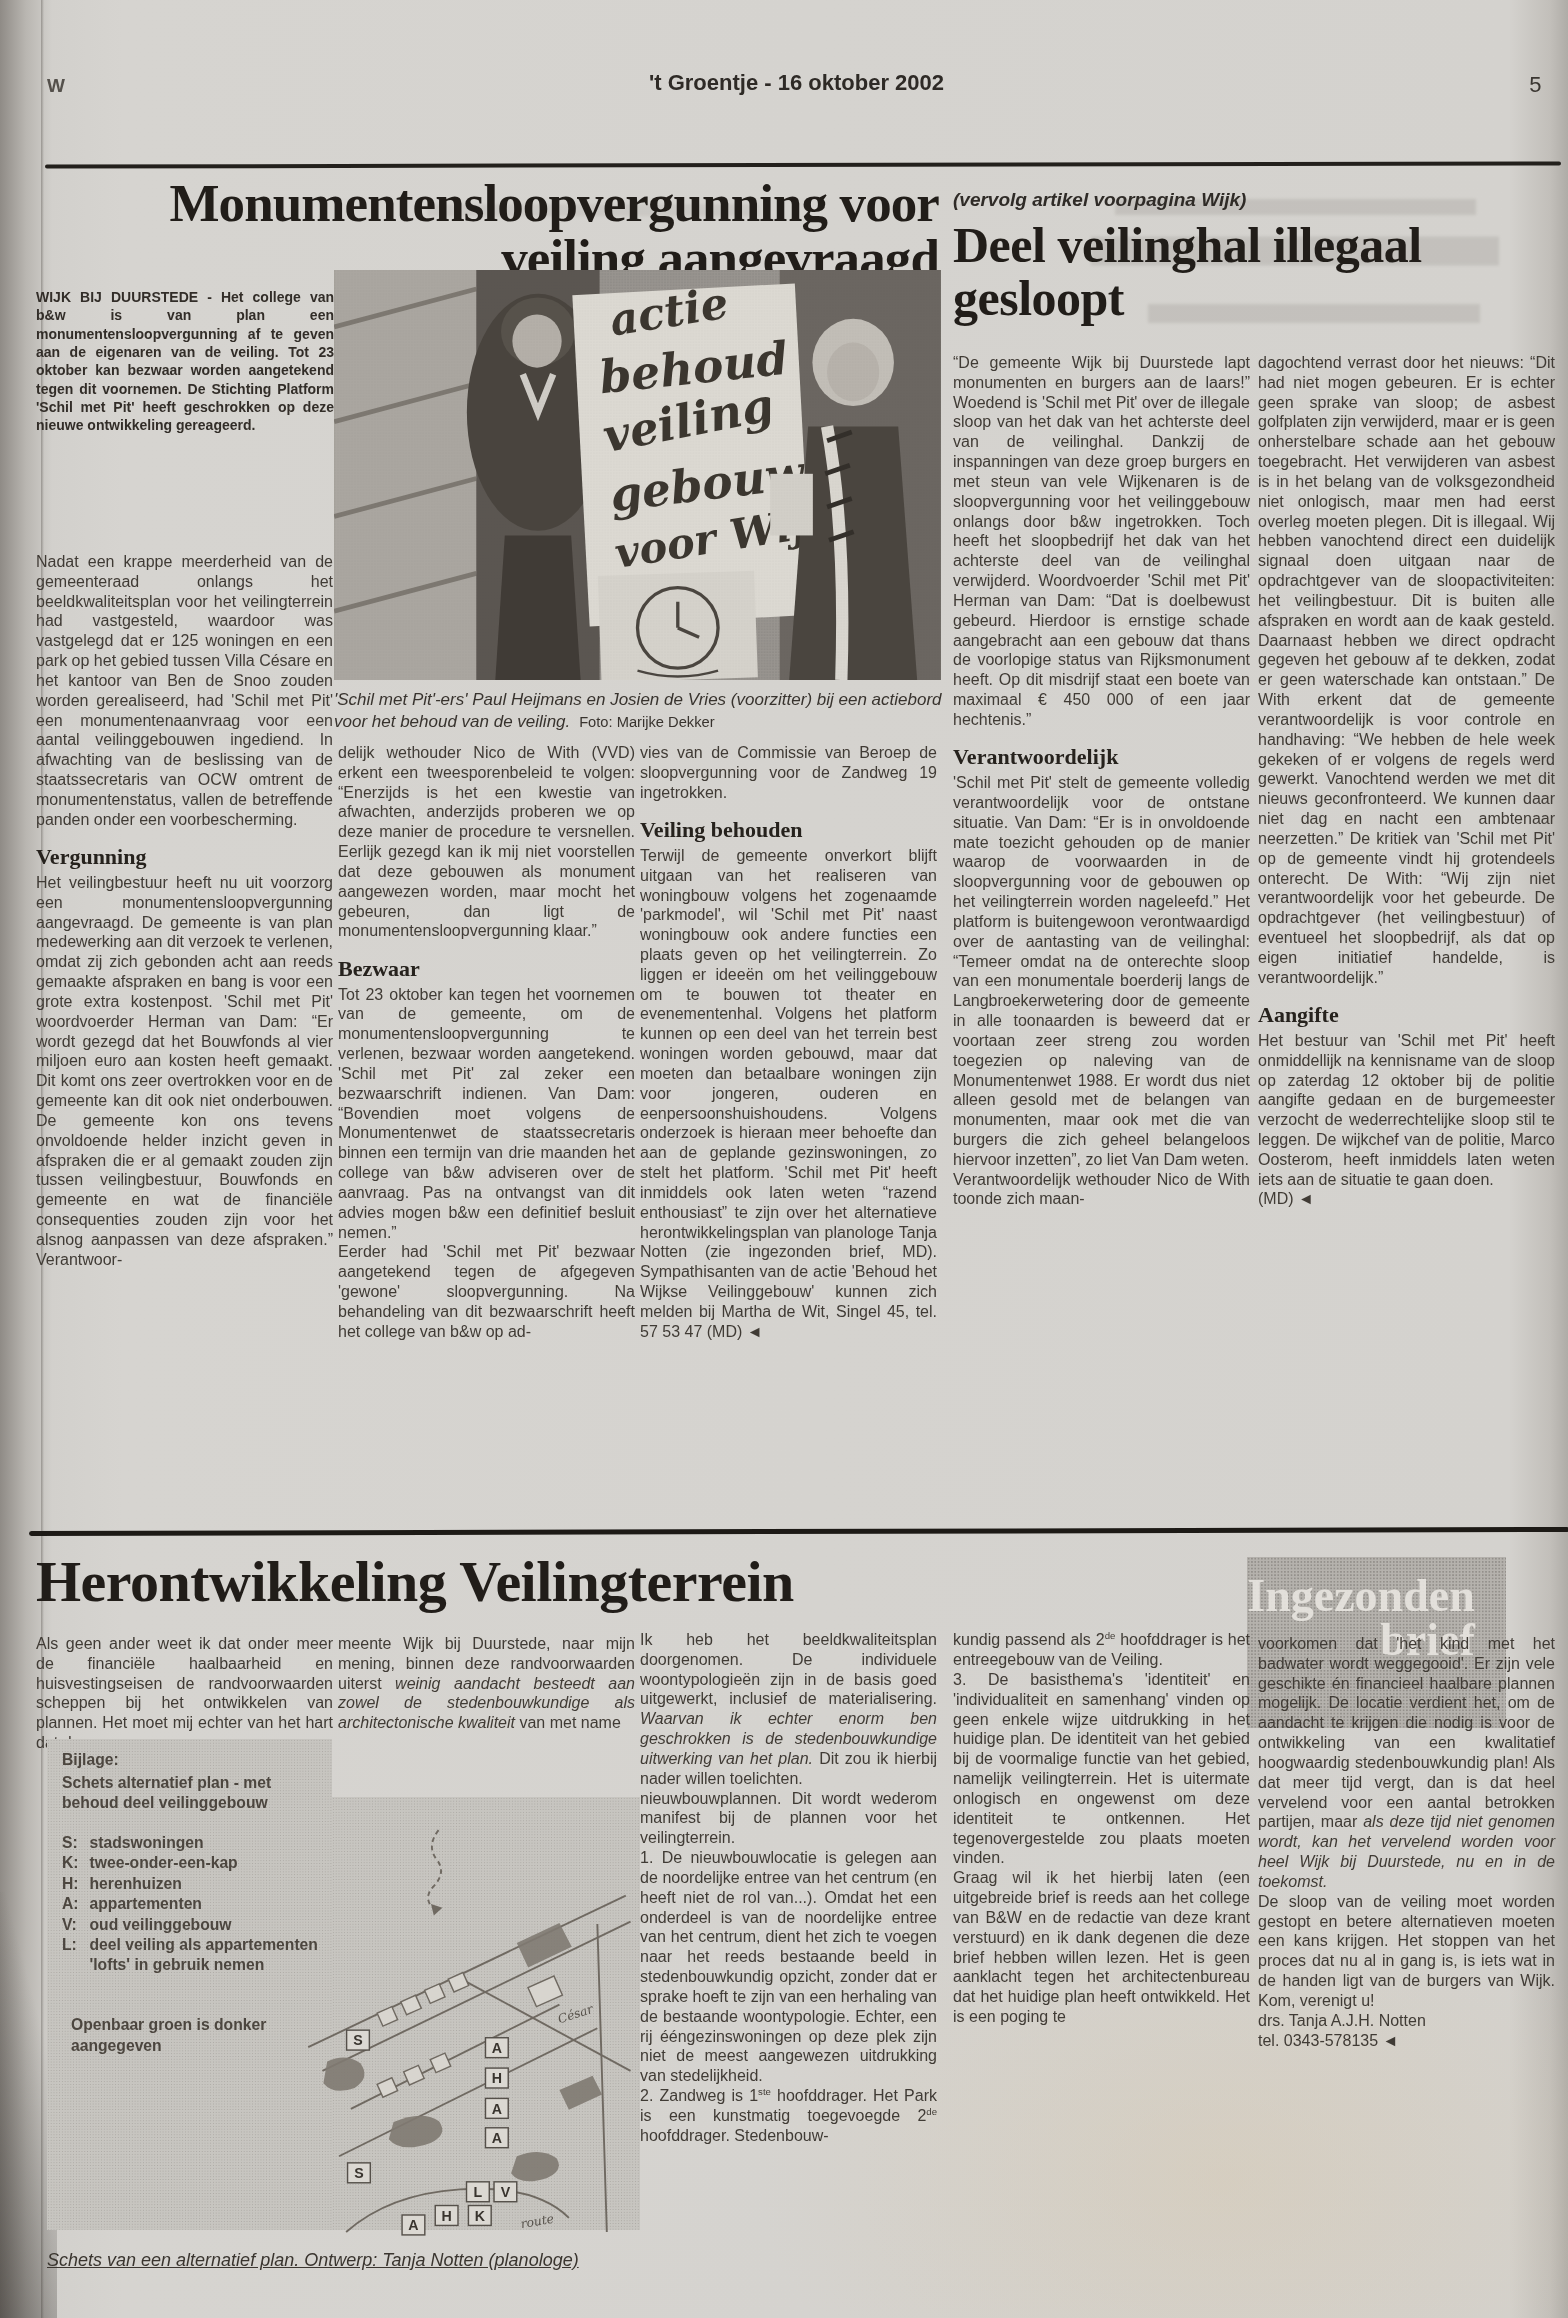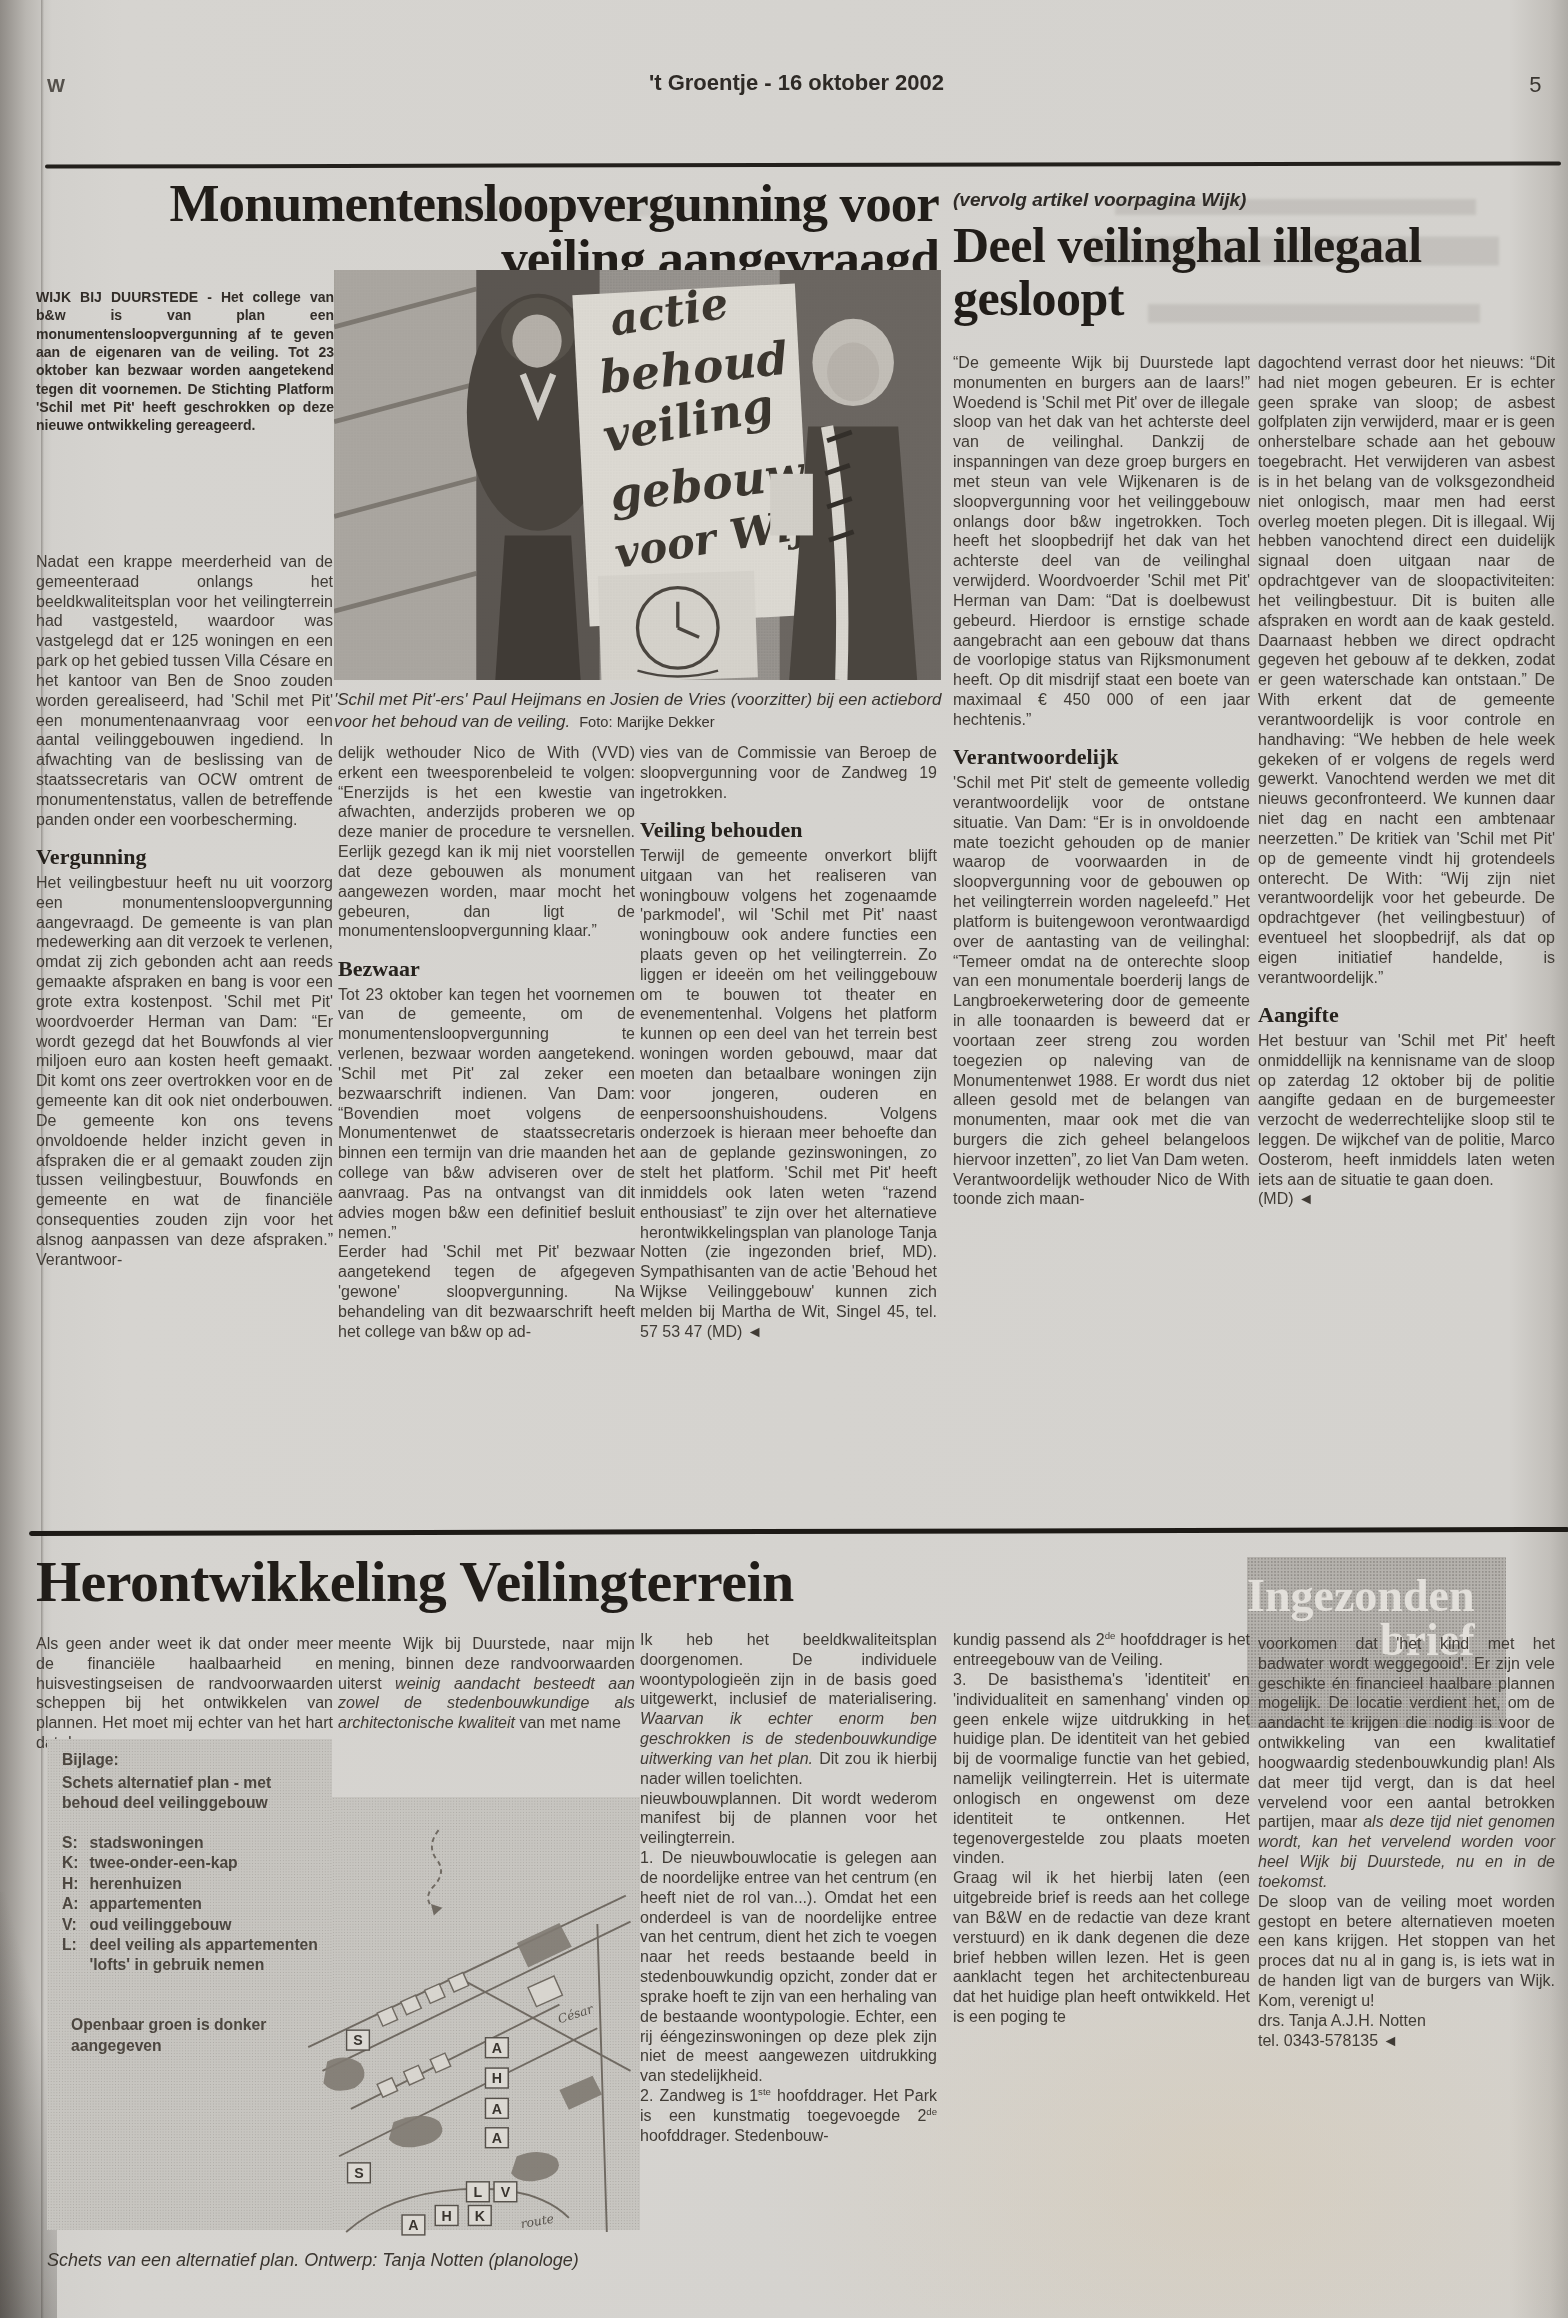--- a/index.html
+++ b/index.html
@@ -32,32 +32,32 @@
   .sup{vertical-align:super;font-size:60%;}
   
   .photo{position:absolute;left:334px;top:270px;width:607px;height:410px;background:#8f8b86;}
   .caption{position:absolute;left:334px;top:689px;width:610px;font-size:17px;font-style:italic;line-height:1.3;color:#38332e;}
   .caption .credit{font-style:normal;font-size:14.7px;}
   
   .big-rule{position:absolute;left:28.5px;top:1529px;width:1540px;height:5.2px;background:#1d1a16;border-radius:2.8px;transform:rotate(-.15deg);}
   
   .badge{position:absolute;left:1247px;top:1557px;width:259px;height:171px;
      background:radial-gradient(rgba(120,116,111,.55) 0.7px, transparent 0.8px) 0 0/3.3px 3.3px,#b5b2ad;
-     display:flex;align-items:flex-start;justify-content:flex-start;padding:17px 31px 0 0;box-sizing:border-box;}
+     display:flex;align-items:flex-start;justify-content:center;padding:17px 31px 0 0;box-sizing:border-box;}
   .badge div{font-family:"Liberation Serif",serif;font-weight:700;font-size:46px;line-height:.95;color:#e9e6e1;text-align:right;opacity:.9;}
   
   .panel{position:absolute;background:radial-gradient(rgba(130,126,120,.4) 0.6px, transparent 0.7px) 0 0/2.8px 2.8px,#c7c5c0;}
   .bijlage{position:absolute;left:62px;top:1750px;width:266px;font-size:15.7px;line-height:1.32;font-weight:700;color:#4c463f;}
   .bijlage .title{margin-bottom:1.9px;}
   .bijlage table{border-collapse:collapse;margin-top:19px;}
   .bijlage td{vertical-align:top;padding:0;font-size:15.7px;line-height:1.3;font-weight:700;color:#4c463f;}
   .bijlage td.k{width:27.5px;}
   .note{position:absolute;left:71px;top:2015px;width:247px;font-size:15.7px;line-height:1.32;font-weight:700;color:#4c463f;}
   .sketch{position:absolute;left:294px;top:1824px;width:346px;height:418px;}
-  .map-caption{position:absolute;left:47px;top:2250px;width:1139px;font-size:18px;font-style:italic;color:#3a352f;}
+  .map-caption{position:absolute;left:47px;top:2250px;width:1139px;font-size:18px;font-style:italic;color:#3a352f;text-decoration:underline;}
   .letterbox{font:700 30px "Liberation Sans",sans-serif;fill:#39342e;}
 </style>
 </head>
 <body>
 
 <div class="page">
 
   <div class="crease"></div>
   <div class="corner-shadow"></div>
   <div class="mast-mark">W</div>

